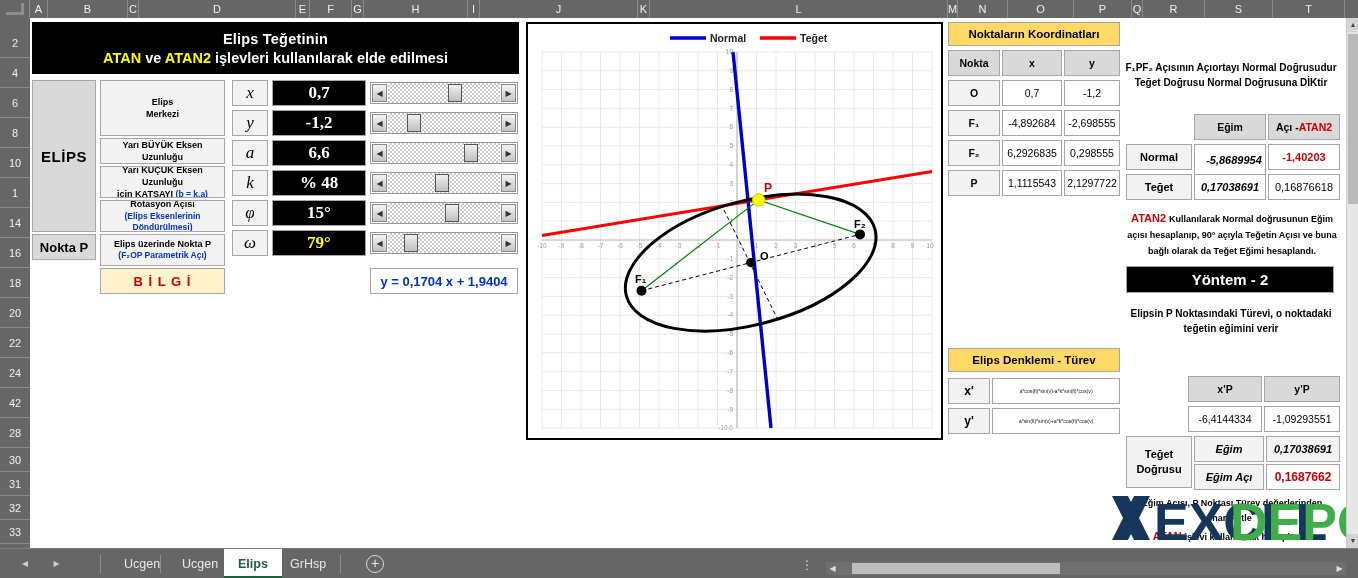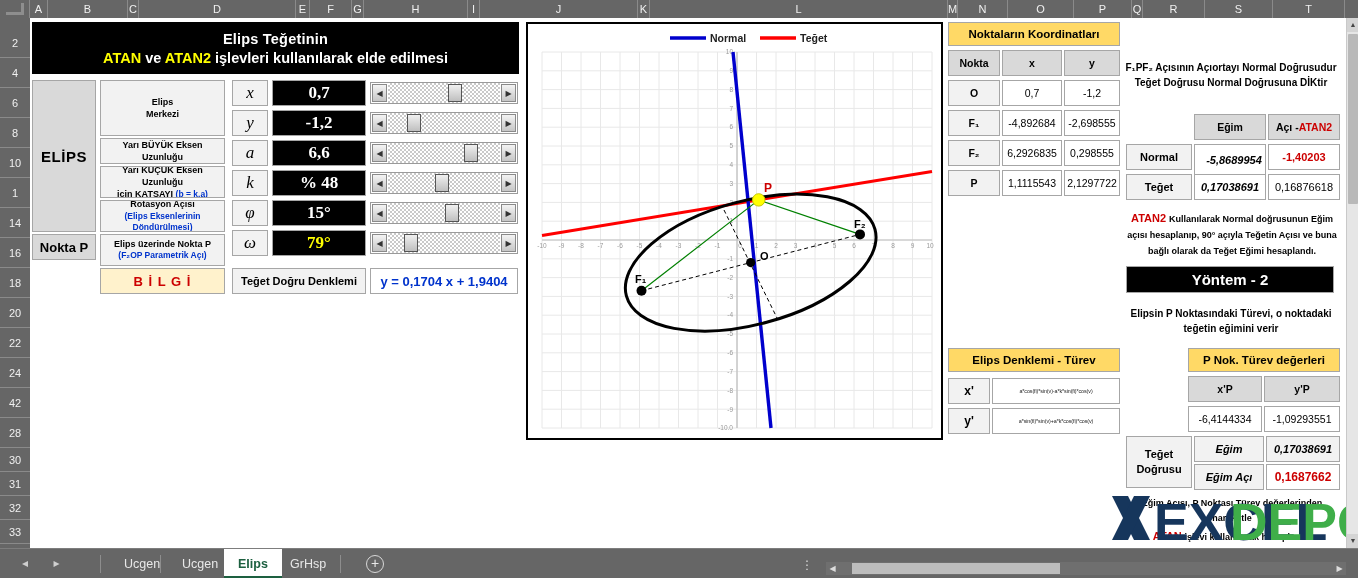--- a/index.html
+++ b/index.html
@@ -317,21 +317,20 @@
 
     <div class="bx lgray symbox" style="left:202px;top:212px;width:36px;height:26px;">ω</div>
     <div class="bx black valbox" style="left:242px;top:212px;width:94px;height:26px;color:#ffff00;">79°</div>
     <div class="slider" style="left:340px;top:214px;width:148px;">
       <div class="track"></div>
       <div class="ar l">◀</div>
       <div class="ar r">▶</div>
       <div class="thumb" id="th5" style="left: 33.34px;"></div>
     </div>
 
-    <div class="bx lgray" style="left:202px;top:250px;width:134px;height:26px;font-size:11px;font-weight:bold;">Teğet Doğru Denklemi</div>
     <div class="bx" style="left:340px;top:250px;width:148px;height:26px;color:#0033cc;font-weight:bold;font-size:13px;">y = 0,1704 x + 1,9404</div>
 
     <div class="chartframe" style="left:496px;top:4px;">
       <svg class="chartsvg" width="413" height="414" viewBox="0 0 413 414">
         <rect x="0" y="0" width="413" height="414" fill="#ffffff"></rect>
 
         <g stroke="#e8e8e8" stroke-width="1">
           <line x1="14" y1="28" x2="14" y2="404"></line>
             <line x1="33.5" y1="28" x2="33.5" y2="404"></line>
           <line x1="53" y1="28" x2="53" y2="404"></line>
@@ -511,21 +510,20 @@
       <span class="red" style="font-size:11px;">ATAN2</span>
       <span style="font-size:9px;">Kullanılarak Normal doğrusunun Eğim açısı hesaplanıp, 90° açıyla Teğetin Açısı ve buna bağlı olarak da Teğet Eğimi hesaplandı.</span>
     </div>
 
     <div class="bx blkhdr" style="left:1096px;top:248px;width:208px;height:27px;">Yöntem - 2</div>
     <div class="expl" style="left:1094px;top:288px;width:214px;">
       <div>Elipsin  P Noktasındaki Türevi, o noktadaki</div>
       <div>teğetin eğimini verir</div>
     </div>
 
-    <div class="bx amber tbl-title" style="left:1158px;top:330px;width:152px;height:24px;">P Nok. Türev değerleri</div>
     <div class="bx hdr-c" style="left:1158px;top:358px;width:74px;height:26px;">x'P</div>
     <div class="bx hdr-c" style="left:1234px;top:358px;width:76px;height:26px;">y'P</div>
     <div class="bx num" style="left:1158px;top:388px;width:74px;height:26px;">-6,4144334</div>
     <div class="bx num" style="left:1234px;top:388px;width:76px;height:26px;">-1,09293551</div>
 
     <div class="bx lgray lbl" style="left:1096px;top:418px;width:66px;height:52px;font-size:11px;">
       <span>Teğet</span>
       <span>Doğrusu</span>
     </div>
     <div class="bx lgray ital" style="left:1164px;top:418px;width:70px;height:26px;font-size:11px;">Eğim</div>

